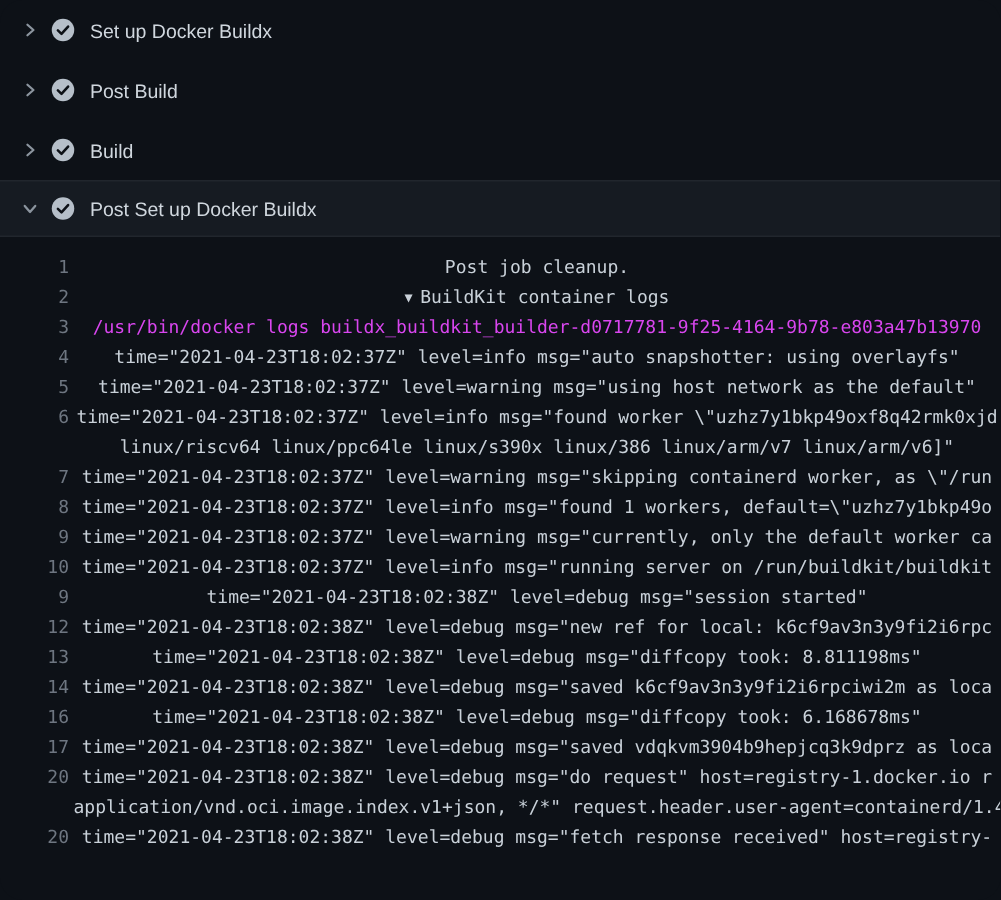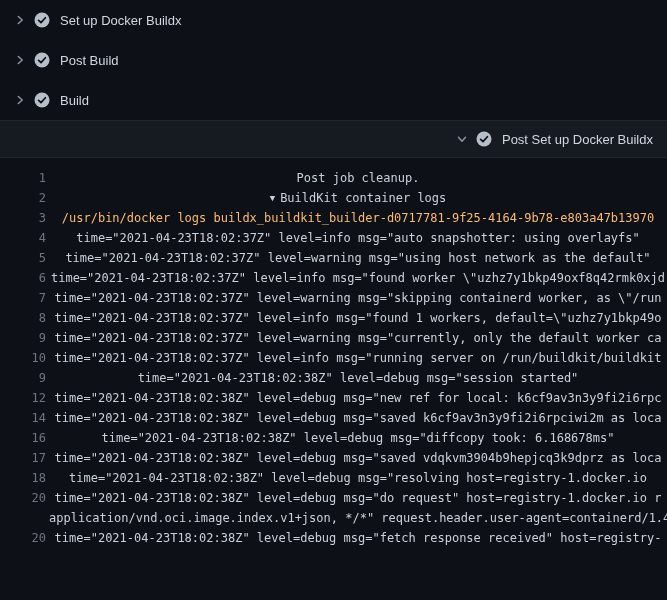--- a/index.html
+++ b/index.html
@@ -16,21 +16,20 @@
     display:flex; align-items:center;
     height:40px; padding:0 14px;
     color:#d0d7de; font-size:13px; font-weight:500;
     cursor:pointer;
   }
   .step-row.expanded {
     height:38px;
     background:#161b22;
     border-top:1px solid #21262d;
     border-bottom:1px solid #21262d;
-    justify-content:flex-end;
   }
   .chev { width:20px; display:flex; align-items:center; }
   .chev svg { display:block; }
   .chev.down svg { transform:rotate(90deg); }
   .check { width:16px; height:16px; margin-right:10px; display:flex; align-items:center; }
   .step-label { white-space:nowrap; }
 
   
   .log {
     padding-top:10px;
@@ -40,21 +39,21 @@
   }
   .log-row { display:flex; height:20px; line-height:20px; white-space:pre; }
   .ln {
     width:46px; flex:none;
     text-align:right;
     color:#6e7681;
     cursor:pointer;
     user-select:none;
   }
   .lt { margin-left:3px; flex:1; overflow:hidden;text-align:center; }
-  .lt.command { color:#fdba74; }
+  .lt.command { color:#d946ef; }
   .tri { font-size:9px; margin-right:5px; display:inline-block; transform:translateY(-1px); cursor:pointer; }
 </style>
 </head>
 <body>
 
 <div class="screen">
   <div>
       <div class="step-row">
         <span class="chev">
           <svg width="12" height="12" viewBox="0 0 12 12">
@@ -112,27 +111,28 @@
         <span class="step-label">Post Set up Docker Buildx</span>
       </div>
     </div>
   <div class="log">
       <div class="log-row"><span class="ln">1</span><span class="lt">Post job cleanup.</span></div>
       <div class="log-row"><span class="ln">2</span><span class="lt"><span class="tri">▼</span>BuildKit container logs</span></div>
       <div class="log-row"><span class="ln">3</span><span class="lt command">/usr/bin/docker logs buildx_buildkit_builder-d0717781-9f25-4164-9b78-e803a47b13970</span></div>
       <div class="log-row"><span class="ln">4</span><span class="lt">time="2021-04-23T18:02:37Z" level=info msg="auto snapshotter: using overlayfs"</span></div>
       <div class="log-row"><span class="ln">5</span><span class="lt">time="2021-04-23T18:02:37Z" level=warning msg="using host network as the default"</span></div>
       <div class="log-row"><span class="ln">6</span><span class="lt">time="2021-04-23T18:02:37Z" level=info msg="found worker \"uzhz7y1bkp49oxf8q42rmk0xjd</span></div>
+      <div class="log-row"><span class="ln"></span><span class="lt">linux/riscv64 linux/ppc64le linux/s390x linux/386 linux/arm/v7 linux/arm/v6]"</span></div>
       <div class="log-row"><span class="ln">7</span><span class="lt">time="2021-04-23T18:02:37Z" level=warning msg="skipping containerd worker, as \"/run</span></div>
       <div class="log-row"><span class="ln">8</span><span class="lt">time="2021-04-23T18:02:37Z" level=info msg="found 1 workers, default=\"uzhz7y1bkp49o</span></div>
       <div class="log-row"><span class="ln">9</span><span class="lt">time="2021-04-23T18:02:37Z" level=warning msg="currently, only the default worker ca</span></div>
       <div class="log-row"><span class="ln">10</span><span class="lt">time="2021-04-23T18:02:37Z" level=info msg="running server on /run/buildkit/buildkit</span></div>
       <div class="log-row"><span class="ln">9</span><span class="lt">time="2021-04-23T18:02:38Z" level=debug msg="session started"</span></div>
       <div class="log-row"><span class="ln">12</span><span class="lt">time="2021-04-23T18:02:38Z" level=debug msg="new ref for local: k6cf9av3n3y9fi2i6rpc</span></div>
+      <div class="log-row"><span class="ln">13</span><span class="lt">time="2021-04-23T18:02:38Z" level=debug msg="diffcopy took: 8.811198ms"</span></div>
       <div class="log-row"><span class="ln">14</span><span class="lt">time="2021-04-23T18:02:38Z" level=debug msg="saved k6cf9av3n3y9fi2i6rpciwi2m as loca</span></div>
       <div class="log-row"><span class="ln">16</span><span class="lt">time="2021-04-23T18:02:38Z" level=debug msg="diffcopy took: 6.168678ms"</span></div>
       <div class="log-row"><span class="ln">17</span><span class="lt">time="2021-04-23T18:02:38Z" level=debug msg="saved vdqkvm3904b9hepjcq3k9dprz as loca</span></div>
-      <div class="log-row"><span class="ln">18</span><span class="lt">time="2021-04-23T18:02:38Z" level=debug msg="resolving host=registry-1.docker.io</span></div>
       <div class="log-row"><span class="ln">20</span><span class="lt">time="2021-04-23T18:02:38Z" level=debug msg="do request" host=registry-1.docker.io r</span></div>
       <div class="log-row"><span class="ln"></span><span class="lt">application/vnd.oci.image.index.v1+json, */*" request.header.user-agent=containerd/1.4</span></div>
       <div class="log-row"><span class="ln">20</span><span class="lt">time="2021-04-23T18:02:38Z" level=debug msg="fetch response received" host=registry-</span></div>
     </div>
 </div>
 
 </body></html>

